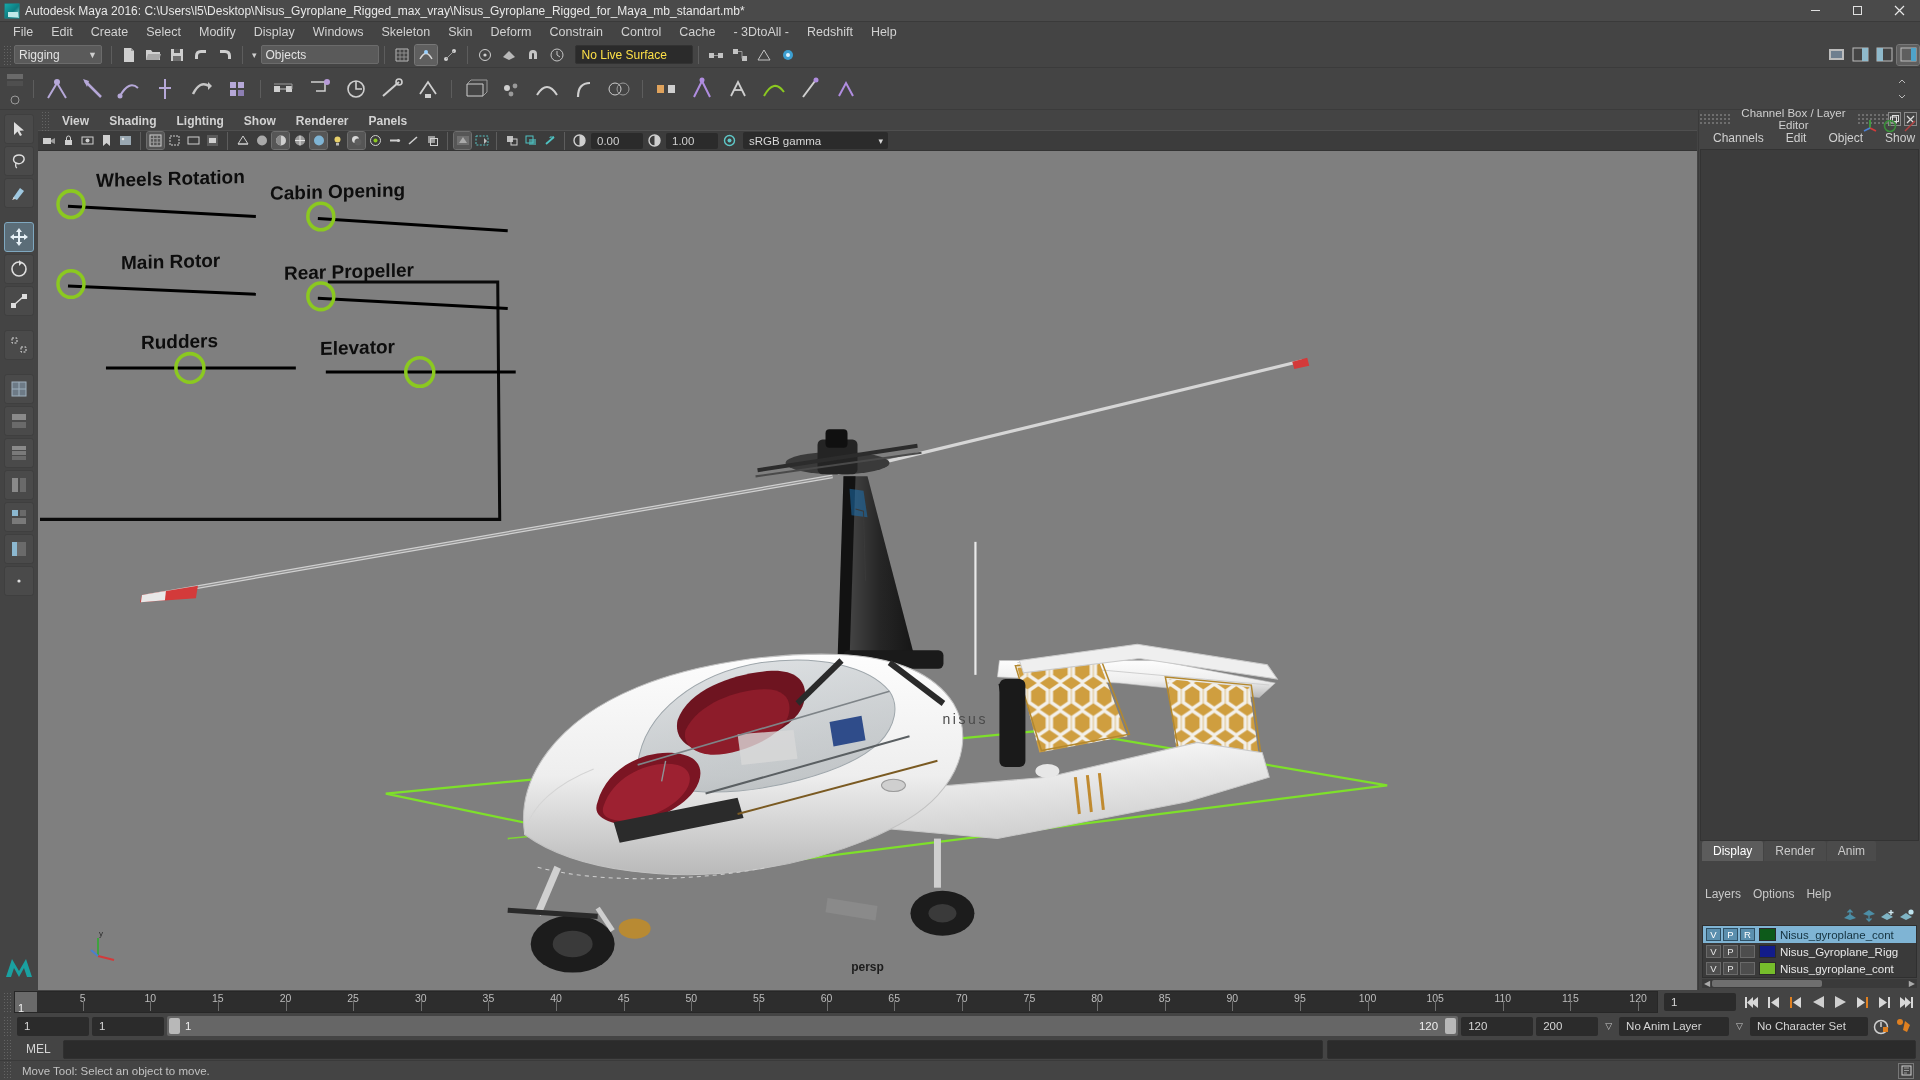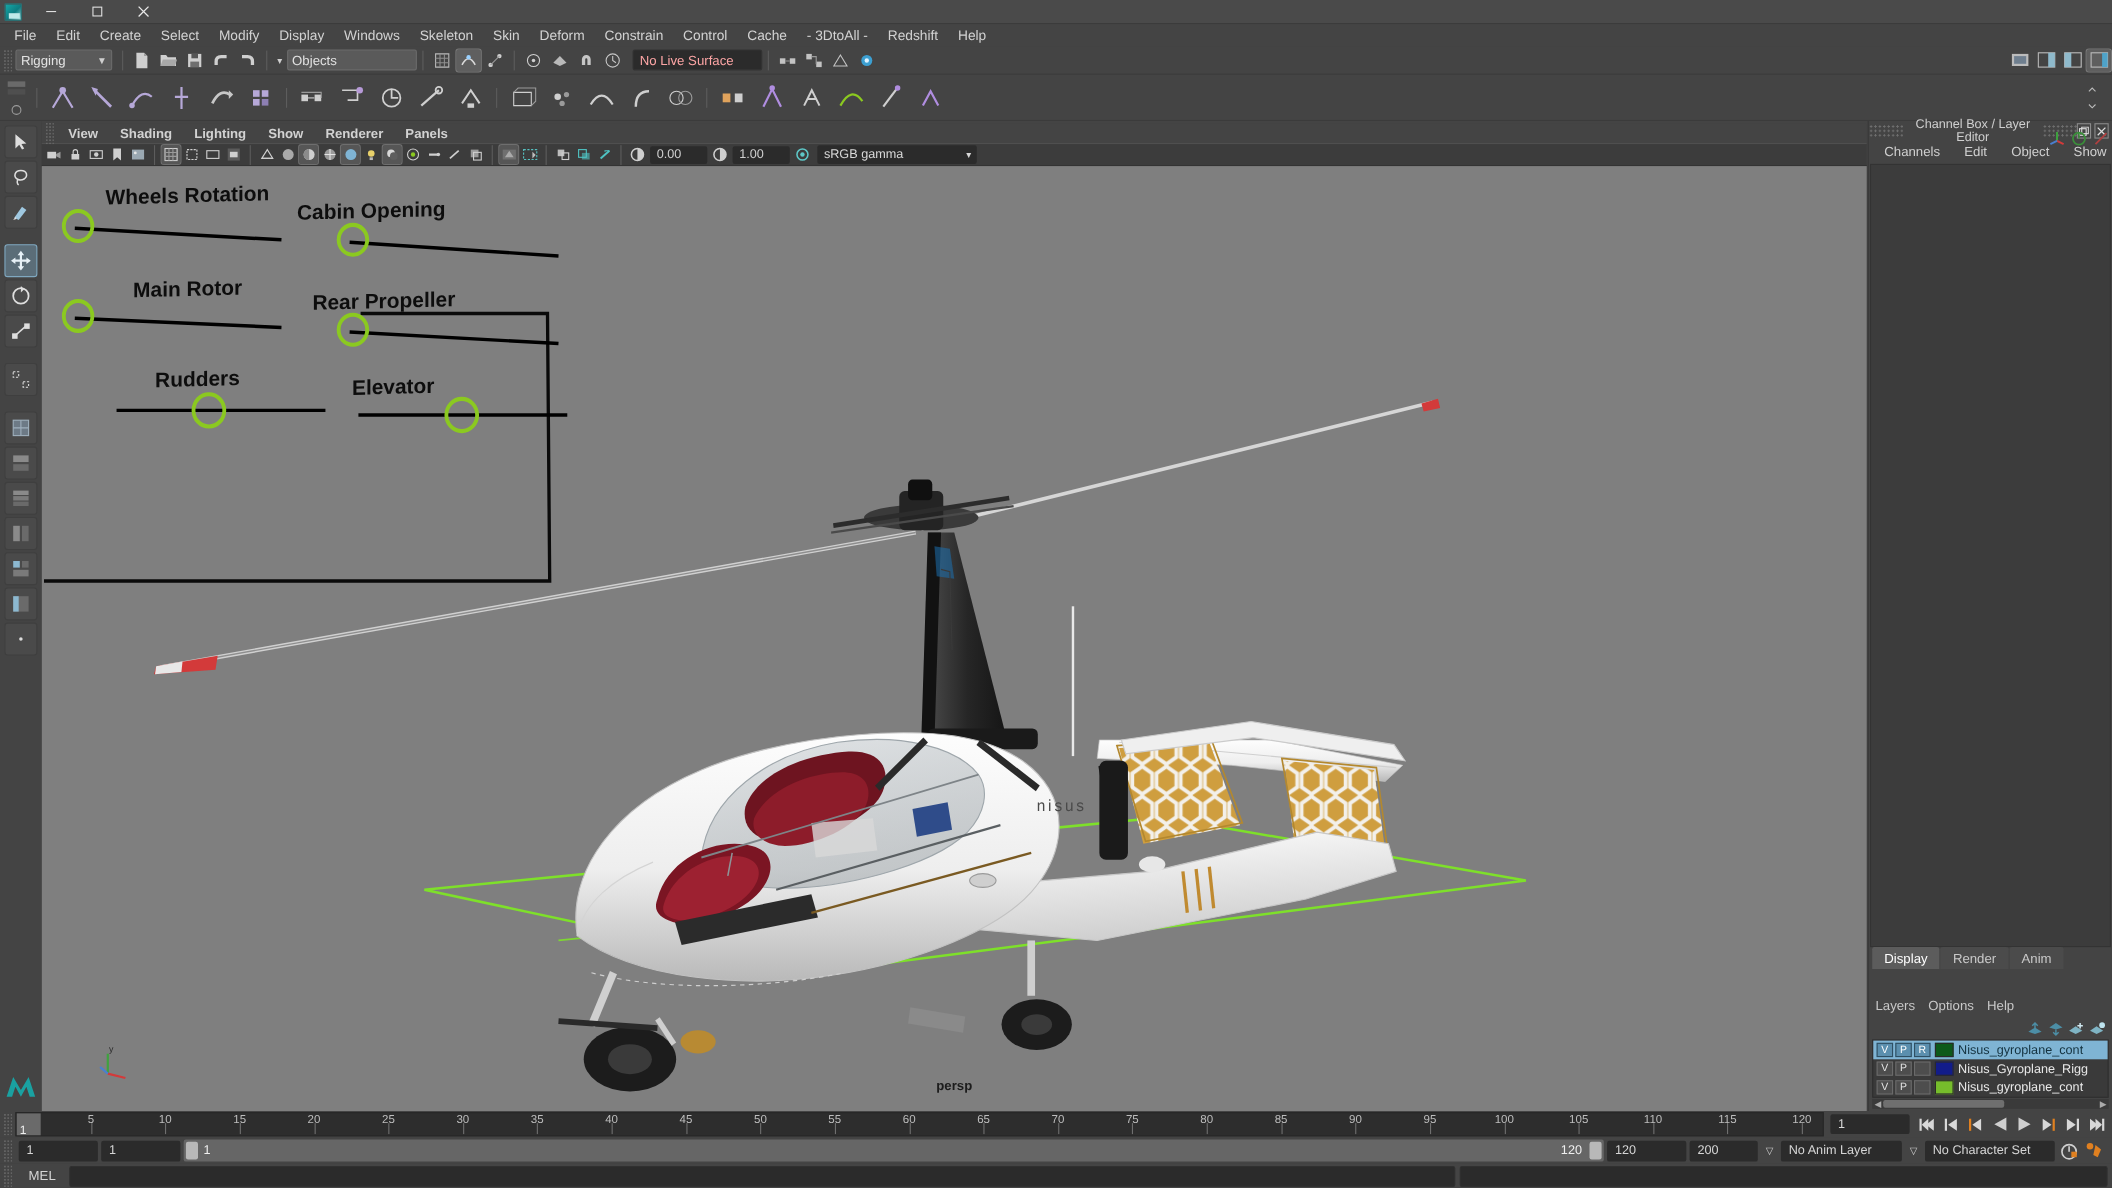--- a/index.html
+++ b/index.html
@@ -63,21 +63,21 @@
     padding: 0 4px; border-radius: 2px;
   }
   .combo .caret { margin-left: auto; padding-left: 8px; color:#cfcfcf; font-size: 9px; }
   .sep { width: 1px; height: 18px; background: #5d5d5d; margin: 0 5px; flex:0 0 1px; }
   .ticon {
     width: 22px; height: 20px; flex: 0 0 22px; display: flex; align-items: center;
     justify-content: center; margin: 0 1px; border-radius:2px;
   }
   .ticon.active { background: #5f5f5f; outline:1px solid #777; }
   .field-dark {
-    background: #2b2b2b; border: 1px solid #333; height: 19px; color:#fca5a5;
+    background: #2b2b2b; border: 1px solid #333; height: 19px; color:#fde047;
     font-size: 12px; display:flex; align-items:center; padding: 0 6px; border-radius:2px;
   }
 
   .row-shelf { height: 42px; border-bottom: 1px solid #3b3b3b; padding-left:2px; }
   .shelf-tab-strip { width: 26px; height:40px; display:flex; flex-direction:column;
     align-items:center; justify-content:space-around; flex:0 0 26px; }
   .shelf-icon {
     width: 30px; height: 30px; flex: 0 0 30px; display:flex; align-items:center;
     justify-content:center; margin: 0 3px;
   }
@@ -209,20 +209,21 @@
      display:flex; align-items:center; justify-content:center;}
   svg { display:block; }
 </style>
 </head>
 <body>
 
 <div id="app">
 
   <div class="titlebar">
     <div class="title-icon"></div>
+    <div class="title-text">Autodesk Maya 2016: C:\Users\l5\Desktop\Nisus_Gyroplane_Rigged_max_vray\Nisus_Gyroplane_Rigged_for_Maya_mb_standart.mb*</div>
     <div class="win-btns">
       <div class="win-btn">
         <svg width="11" height="11" viewBox="0 0 11 11">
             <rect x="1" y="5" width="9" height="1" fill="#e0e0e0"></rect>
           </svg>
       </div>
       <div class="win-btn">
         <svg width="11" height="11" viewBox="0 0 11 11">
             <rect x="1.5" y="1.5" width="8" height="8" fill="none" stroke="#e0e0e0" stroke-width="1"></rect>
           </svg>
@@ -1301,14 +1302,24 @@
     </div>
   </div>
 
   <div class="cmd-row">
     <div class="grip"></div>
     <div class="mel-label">MEL</div>
     <div class="cmd-input" style="width:1260px"></div>
     <div class="cmd-input" style="flex:1 1 auto;margin-right:4px"></div>
   </div>
 
+  <div class="status-row">
+    <div class="grip"></div>
+    <div class="status-text">Move Tool: Select an object to move.</div>
+    <div class="help-sq">
+      <svg width="11" height="11" viewBox="0 0 11 11">
+          <rect x="1" y="1" width="9" height="9" fill="none" stroke="#cfcfcf"></rect>
+          <path d="M3 3 h5 M3 5.5 h5 M3 8 h3" stroke="#9a9a9a"></path>
+        </svg>
+    </div>
+  </div>
 
 </div>
 
 </body></html>

